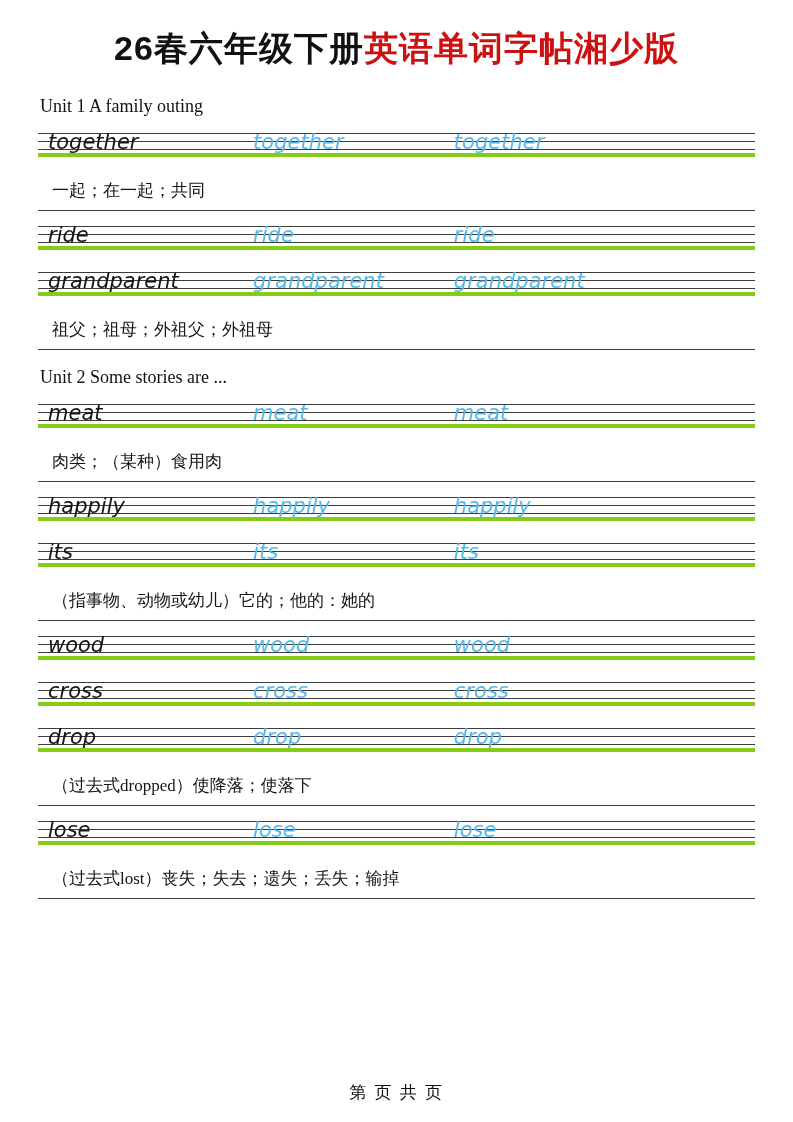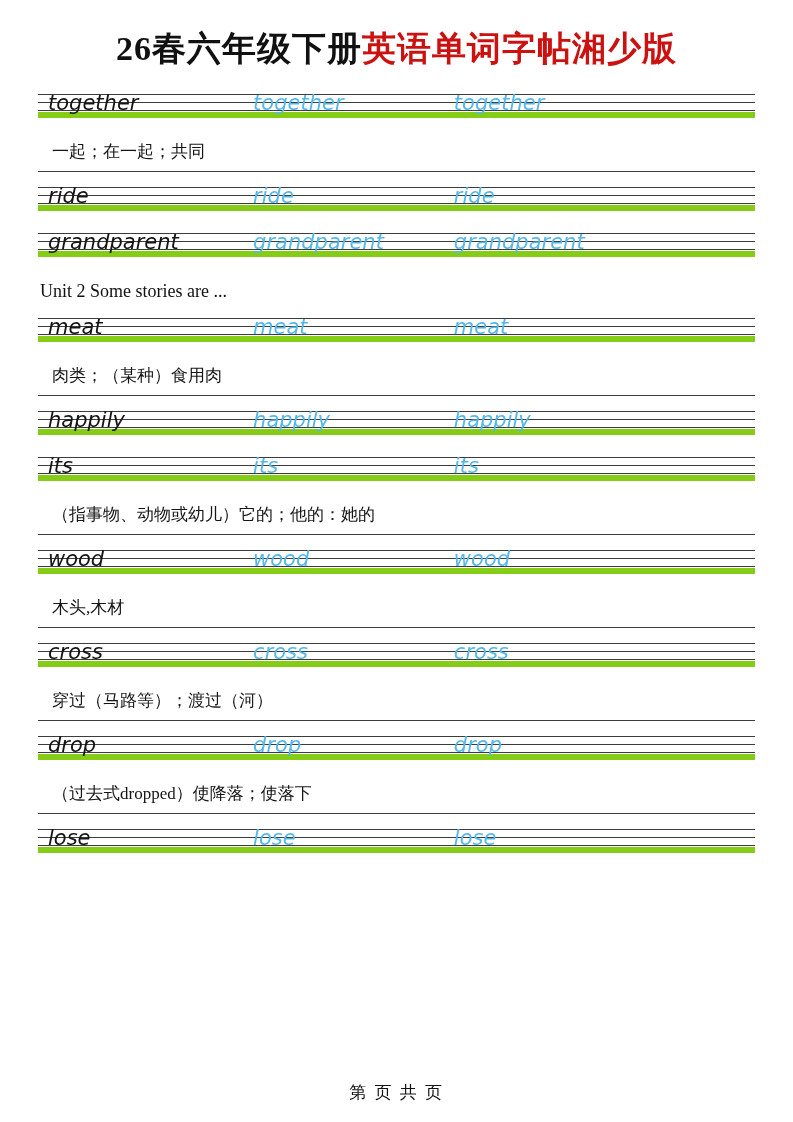--- a/index.html
+++ b/index.html
@@ -13,36 +13,36 @@
     display: flex;
     flex-direction: column;
     padding: 26px 38px 18px 38px;
   }
   .page-title {
     text-align: center;
     font-size: 34px;
     font-weight: bold;
     letter-spacing: 1px;
     margin-bottom: 22px;
-    font-family: Liberation Serif, serif;
+    font-family: Liberation Sans, sans-serif;
   }
   .title-red { color: #cc1111; }
   .title-black { color: #111111; }
   .unit-heading {
     font-size: 18px;
     color: #111111;
     margin: 2px 0 16px 2px;
     font-family: "Liberation Serif", "DejaVu Serif", serif;
   }
   .entry { margin-bottom: 2px; }
   .stave {
     position: relative;
     height: 24px;
     border-top: 1px solid #3c3c3c;
-    border-bottom: 6px solid #84cc16;
+    border-bottom: 4px solid #84cc16;
     margin-bottom: 22px;
   }
   .stave::before, .stave::after {
     content: "";
     position: absolute;
     left: 0; right: 0;
     height: 1px;
     background: #3c3c3c;
   }
   .stave::before { top: 7px; }
@@ -80,20 +80,21 @@
   }
 </style>
 </head>
 <body>
 
 <div class="page-title">
   <span class="title-black">26春六年级下册</span><span class="title-red">英语单词字帖湘少版</span>
 </div>
 
 <div>
+  <div class="unit-heading">Unit 1 A family outing</div>
 
   <div class="entry">
     <div class="stave">
       <span class="word word-black">together</span>
       <span class="word word-blue copy1">together</span>
       <span class="word word-blue copy2">together</span>
     </div>
     <div class="definition">
       <span>一起；在一起；共同</span>
     </div>
@@ -105,20 +106,23 @@
       <span class="word word-blue copy1">ride</span>
       <span class="word word-blue copy2">ride</span>
     </div>
   </div>
 
   <div class="entry">
     <div class="stave">
       <span class="word word-black">grandparent</span>
       <span class="word word-blue copy1">grandparent</span>
       <span class="word word-blue copy2">grandparent</span>
+    </div>
+    <div class="definition">
+      <span>祖父；祖母；外祖父；外祖母</span>
     </div>
   </div>
 </div>
 
 <div>
   <div class="unit-heading">Unit 2 Some stories are ...</div>
 
   <div class="entry">
     <div class="stave">
       <span class="word word-black">meat</span>
@@ -148,49 +152,46 @@
       <span>（指事物、动物或幼儿）它的；他的：她的</span>
     </div>
   </div>
 
   <div class="entry">
     <div class="stave">
       <span class="word word-black">wood</span>
       <span class="word word-blue copy1">wood</span>
       <span class="word word-blue copy2">wood</span>
     </div>
-    <div class="definition">
-      <span>木头,木材</span>
-    </div>
   </div>
 
   <div class="entry">
     <div class="stave">
       <span class="word word-black">cross</span>
       <span class="word word-blue copy1">cross</span>
       <span class="word word-blue copy2">cross</span>
-    </div>
-    <div class="definition">
-      <span>穿过（马路等）；渡过（河）</span>
     </div>
   </div>
 
   <div class="entry">
     <div class="stave">
       <span class="word word-black">drop</span>
       <span class="word word-blue copy1">drop</span>
       <span class="word word-blue copy2">drop</span>
     </div>
     <div class="definition">
       <span>（过去式dropped）使降落；使落下</span>
     </div>
   </div>
 
   <div class="entry">
     <div class="stave">
       <span class="word word-black">lose</span>
       <span class="word word-blue copy1">lose</span>
       <span class="word word-blue copy2">lose</span>
     </div>
+    <div class="definition">
+      <span>（过去式lost）丧失；失去；遗失；丢失；输掉</span>
+    </div>
   </div>
 </div>
 
 <div class="footer">第 页 共 页</div>
 
 </body></html>

